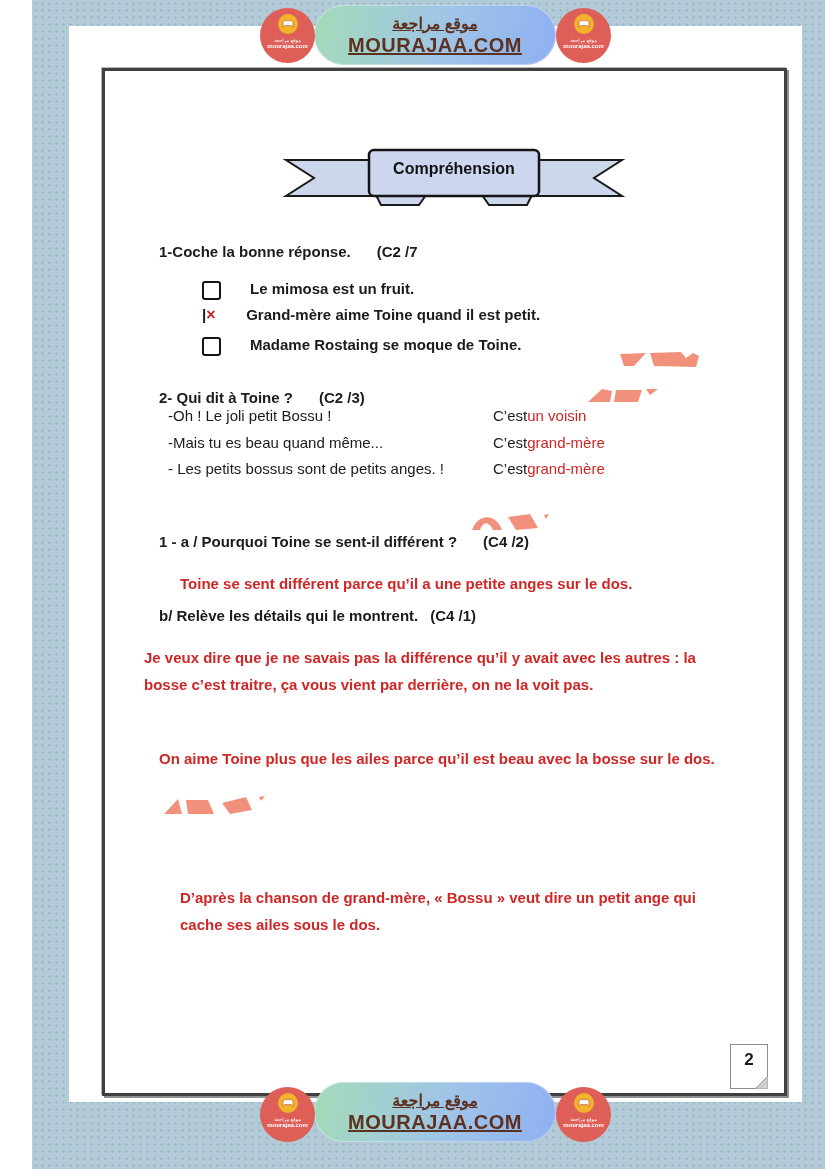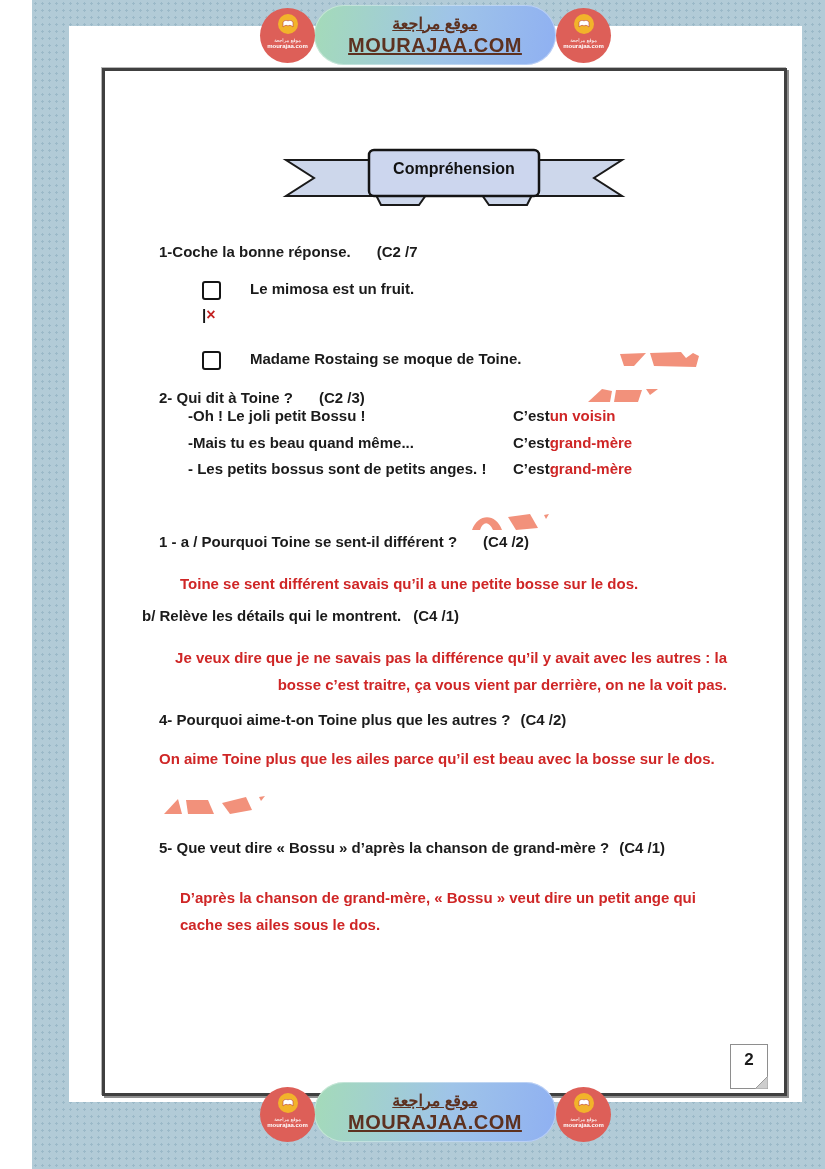--- a/index.html
+++ b/index.html
@@ -36,21 +36,21 @@
 
   
   .qhead{position:absolute;font-size:15px;font-weight:bold;color:#1b1b1b;white-space:nowrap;}
   .qcode{margin-left:26px;}
   .opt-row{position:absolute;left:170px;display:flex;align-items:flex-start;}
   .checkbox{width:15px;height:15px;border:2.2px solid #151515;border-radius:3px;background:#fff;margin-top:1px;}
   .markpair{width:19.4px;font-size:15px;font-weight:bold;margin-top:0;}
   .markbar{color:#151515;}
   .markx{color:#c32222;font-size:16px;}
   .opt-label{margin-left:29px;font-size:15px;font-weight:bold;color:#1b1b1b;white-space:nowrap;}
-  .q2row{position:absolute;left:156px;display:flex;font-size:15px;font-weight:bold;color:#1b1b1b;white-space:nowrap;}
+  .q2row{position:absolute;left:136px;display:flex;font-size:15px;font-weight:normal;color:#1b1b1b;white-space:nowrap;}
   .q2quote{flex:0 0 325px;}
   .red{color:#cf2626;}
   .answer{position:absolute;font-size:15px;font-weight:bold;color:#cf2626;line-height:27px;}
   .nowrap{white-space:nowrap;}
 
   
   .pagenum{position:absolute;left:698px;top:1044px;width:38px;height:45px;background:#ffffff;
     border:1.5px solid #8e8e8e;box-sizing:border-box;}
   .pagenum-val{display:block;text-align:center;margin-top:5px;font-size:17px;font-weight:bold;color:#1b1b1b;}
   .fold{position:absolute;right:-1px;bottom:-1px;}
@@ -99,22 +99,23 @@
 
   <div class="qhead" style="left:127px;top:243px;">
     <span>1-Coche la bonne réponse.</span><span class="qcode">(C2 /7</span>
   </div>
   <div class="opt-row" style="top:280px;">
     <span class="checkbox"></span>
     <span class="opt-label">Le mimosa est un fruit.</span>
   </div>
   <div class="opt-row" style="top:306px;">
     <span class="markpair"><span class="markbar">|</span><span class="markx">×</span></span>
-  </div>
-  <div class="opt-row" style="top:350px;">
+    <span class="opt-label" style="margin-left:24.8px;">Grand-mère aime Toine quand il est petit.</span>
+  </div>
+  <div class="opt-row" style="top:336px;">
     <span class="checkbox"></span>
     <span class="opt-label">Madame Rostaing  se moque de Toine.</span>
   </div>
 
   <div class="qhead" style="left:127px;top:389px;">
     <span>2-  Qui dit à Toine ?</span><span class="qcode">(C2 /3)</span>
   </div>
   <div class="q2row" style="top:407px;">
     <span class="q2quote">-Oh ! Le  joli petit Bossu !</span>
     <span>C’est </span>
@@ -144,44 +145,38 @@
   <svg style="position:absolute;left:434px;top:507px;" width="88" height="28" viewBox="0 0 88 28">
     <g fill="#f2917b">
       <path d="M6,23 C12,6 30,6 36,23 L27,23 C23,14 17,14 14,23 Z"></path>
       <polygon points="42,10 64,7 72,21 50,23"></polygon>
       <polygon points="78,8 83,7 80,12"></polygon>
     </g>
   </svg>
   <div class="qhead" style="left:127px;top:533px;">
     <span>1 - a / Pourquoi Toine se sent-il différent ?</span><span class="qcode">(C4 /2)</span>
   </div>
-  <div class="answer nowrap" style="left:148px;top:570px;">Toine se sent  différent   savais qu’il a une petite bosse sur le dos.</div>
-
-  <div class="qhead" style="left:110px;top:607px;">
+  <div class="answer nowrap" style="left:148px;top:570px;">Toine se sent  différent   parce qu’il a une petite anges sur le dos.</div>
+
+  <div class="qhead" style="left:127px;top:607px;">
     <span>b/ Relève les détails qui le montrent.</span><span class="qcode" style="margin-left:12px;">(C4 /1)</span>
   </div>
-  <div class="answer" style="left:127px;top:644px;width:568px;text-align:right;">Je veux dire que je ne savais pas la différence qu’il y avait avec les autres : la bosse c’est traitre, ça vous vient par derrière, on ne la voit pas.</div>
-
-  <div class="qhead" style="left:127px;top:711px;">
-    <span>4-  Pourquoi aime-t-on Toine plus que les autres ?</span><span class="qcode" style="margin-left:10px;">(C4 /2)</span>
-  </div>
+  <div class="answer" style="left:112px;top:644px;width:568px;">Je veux dire que je ne savais pas la différence qu’il y avait avec les autres : la bosse c’est traitre, ça vous vient par derrière, on ne la voit pas.</div>
+
   <div class="answer" style="left:127px;top:745px;width:568px;">On aime Toine plus que les ailes parce qu’il est beau avec  la bosse sur le dos.</div>
 
   <svg style="position:absolute;left:124px;top:791px;" width="118" height="30" viewBox="0 0 118 30">
     <g fill="#f2917b">
       <polygon points="8,23 22,8 26,23"></polygon>
       <polygon points="30,9 52,9 58,23 32,23"></polygon>
       <polygon points="66,12 90,6 96,19 74,23"></polygon>
       <polygon points="103,6 109,5 105,10"></polygon>
     </g>
   </svg>
 
-  <div class="qhead" style="left:127px;top:839px;">
-    <span>5-  Que veut dire « Bossu » d’après la chanson de grand-mère ?</span><span class="qcode" style="margin-left:10px;">(C4 /1)</span>
-  </div>
   <div class="answer" style="left:148px;top:884px;width:552px;">D’après la chanson de grand-mère, « Bossu » veut dire un petit ange qui cache ses ailes sous le dos.</div>
 
   <div class="pagenum">
     <span class="pagenum-val">2</span>
     <svg class="fold" width="13" height="13" viewBox="0 0 13 13">
       <polygon points="0,13 13,13 13,0" fill="#cdcdcd" stroke="#9a9a9a" stroke-width="1"></polygon>
     </svg>
   </div>
 
   <div class="pill" style="top:1082px;">

